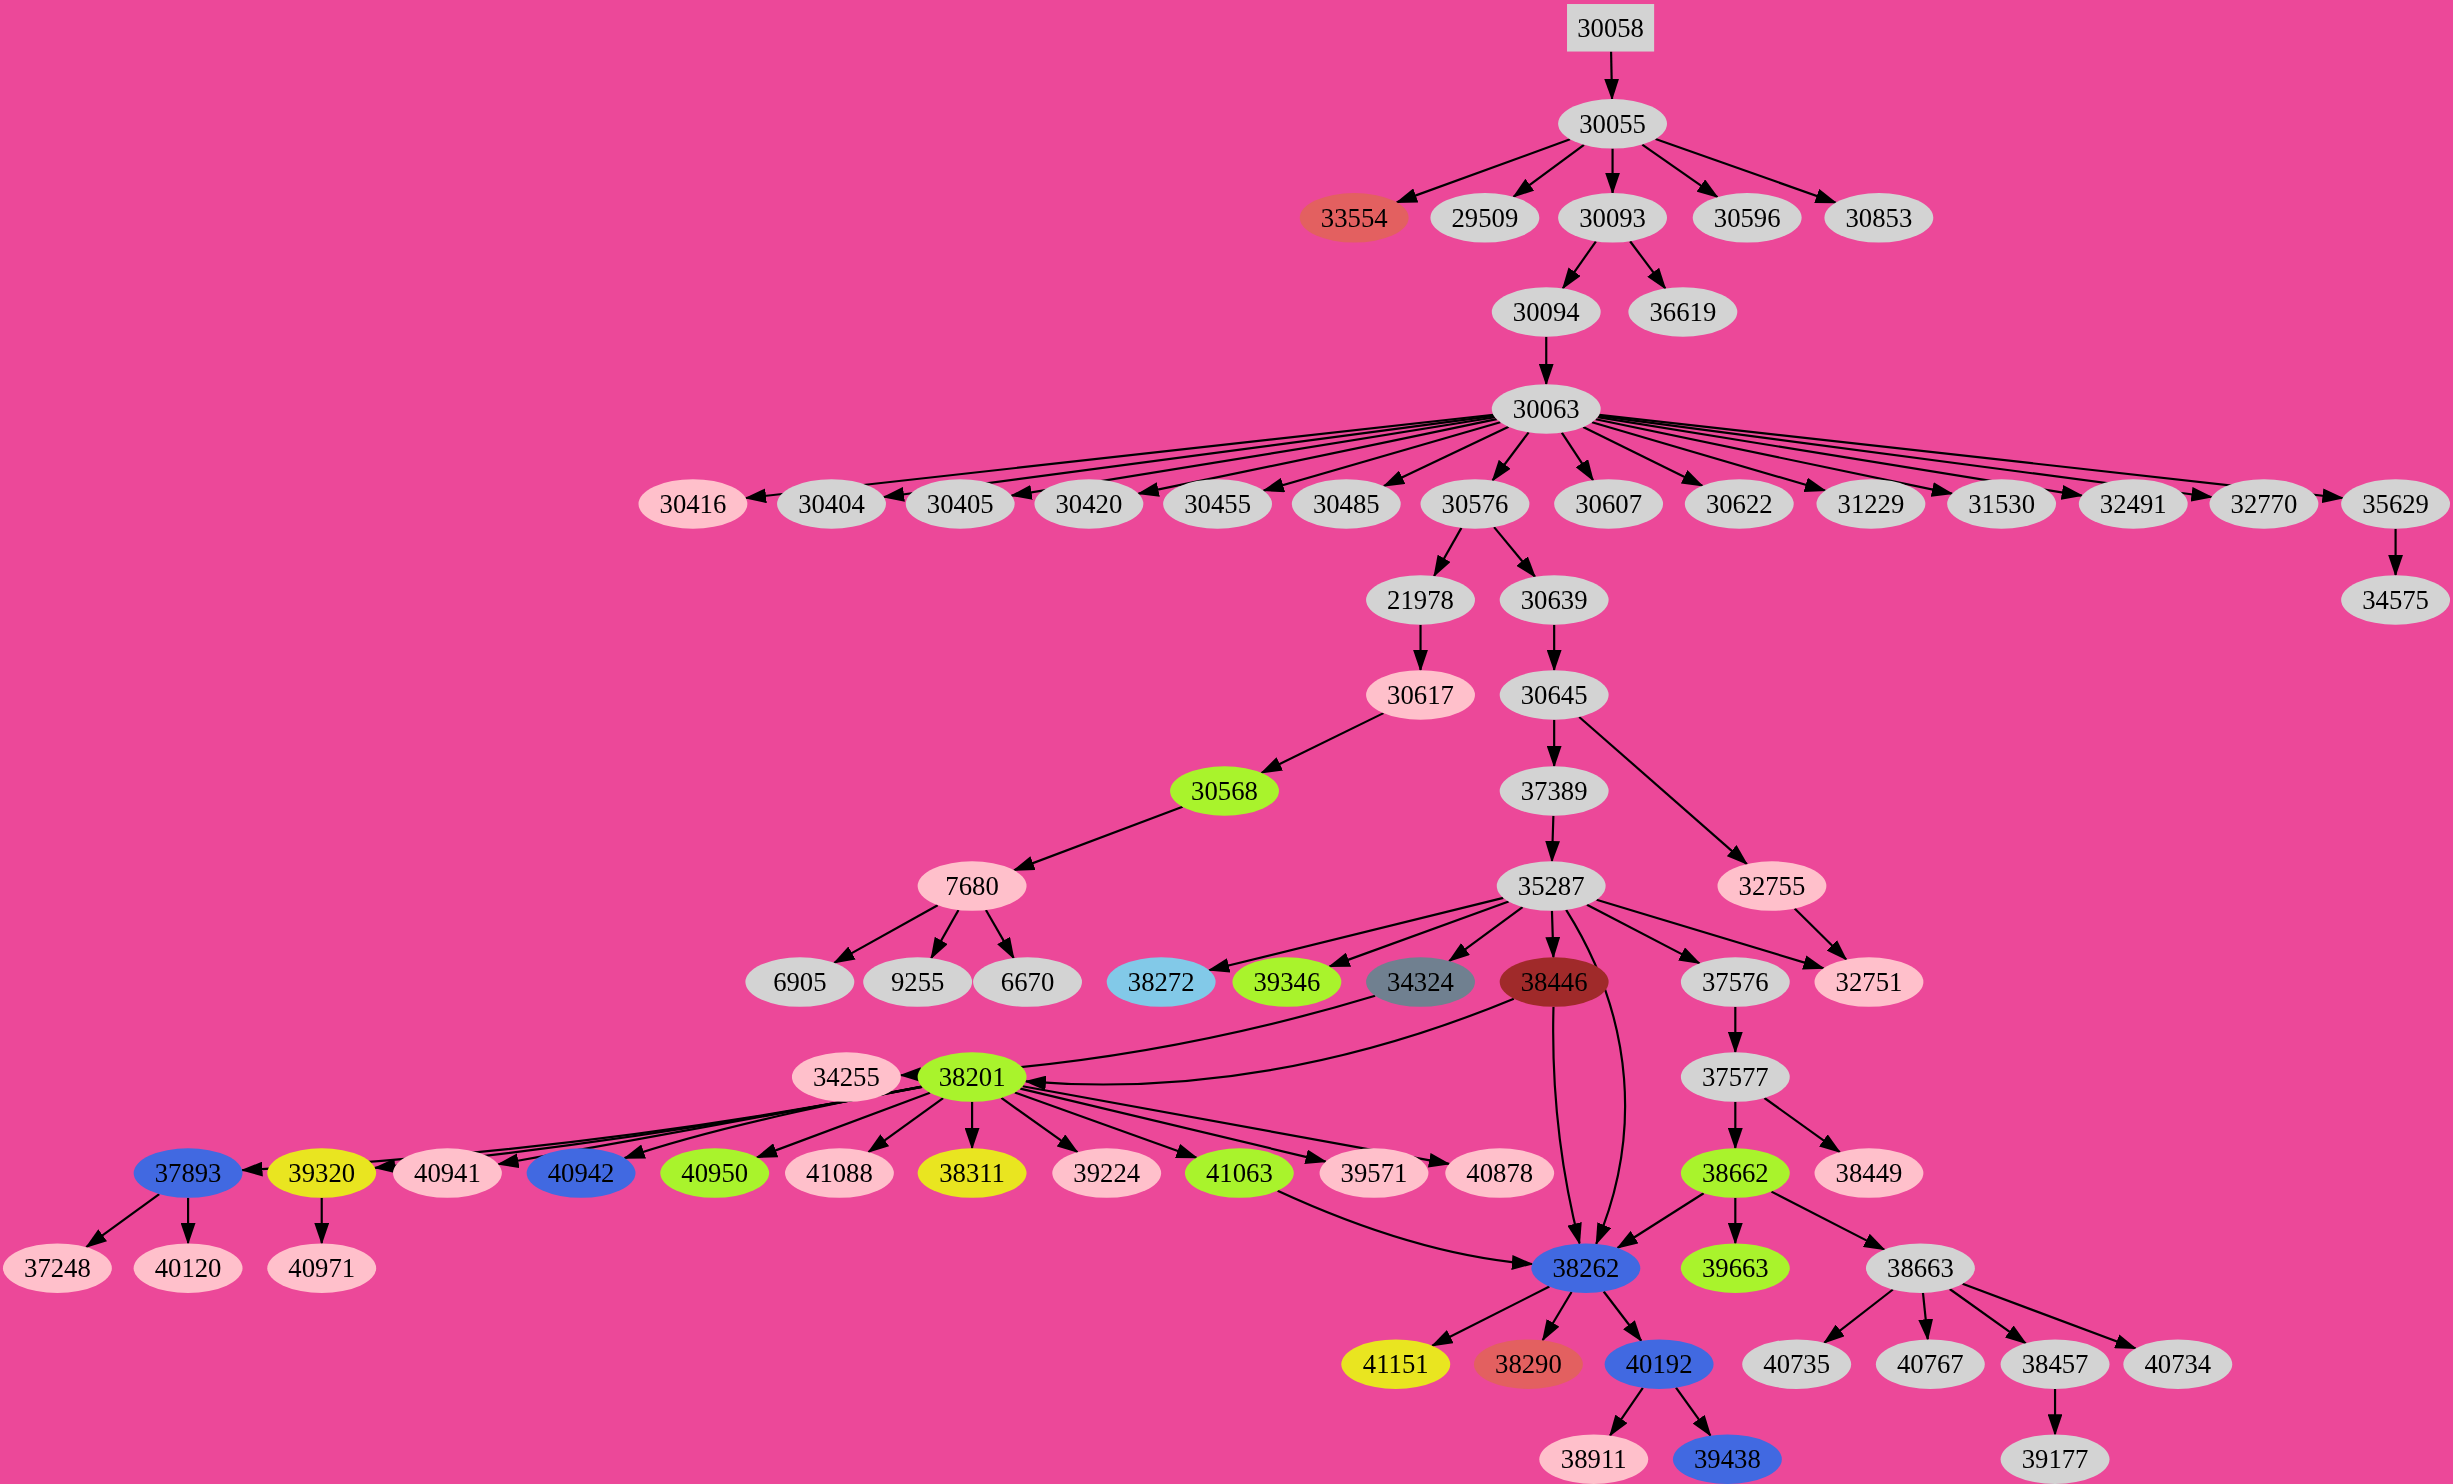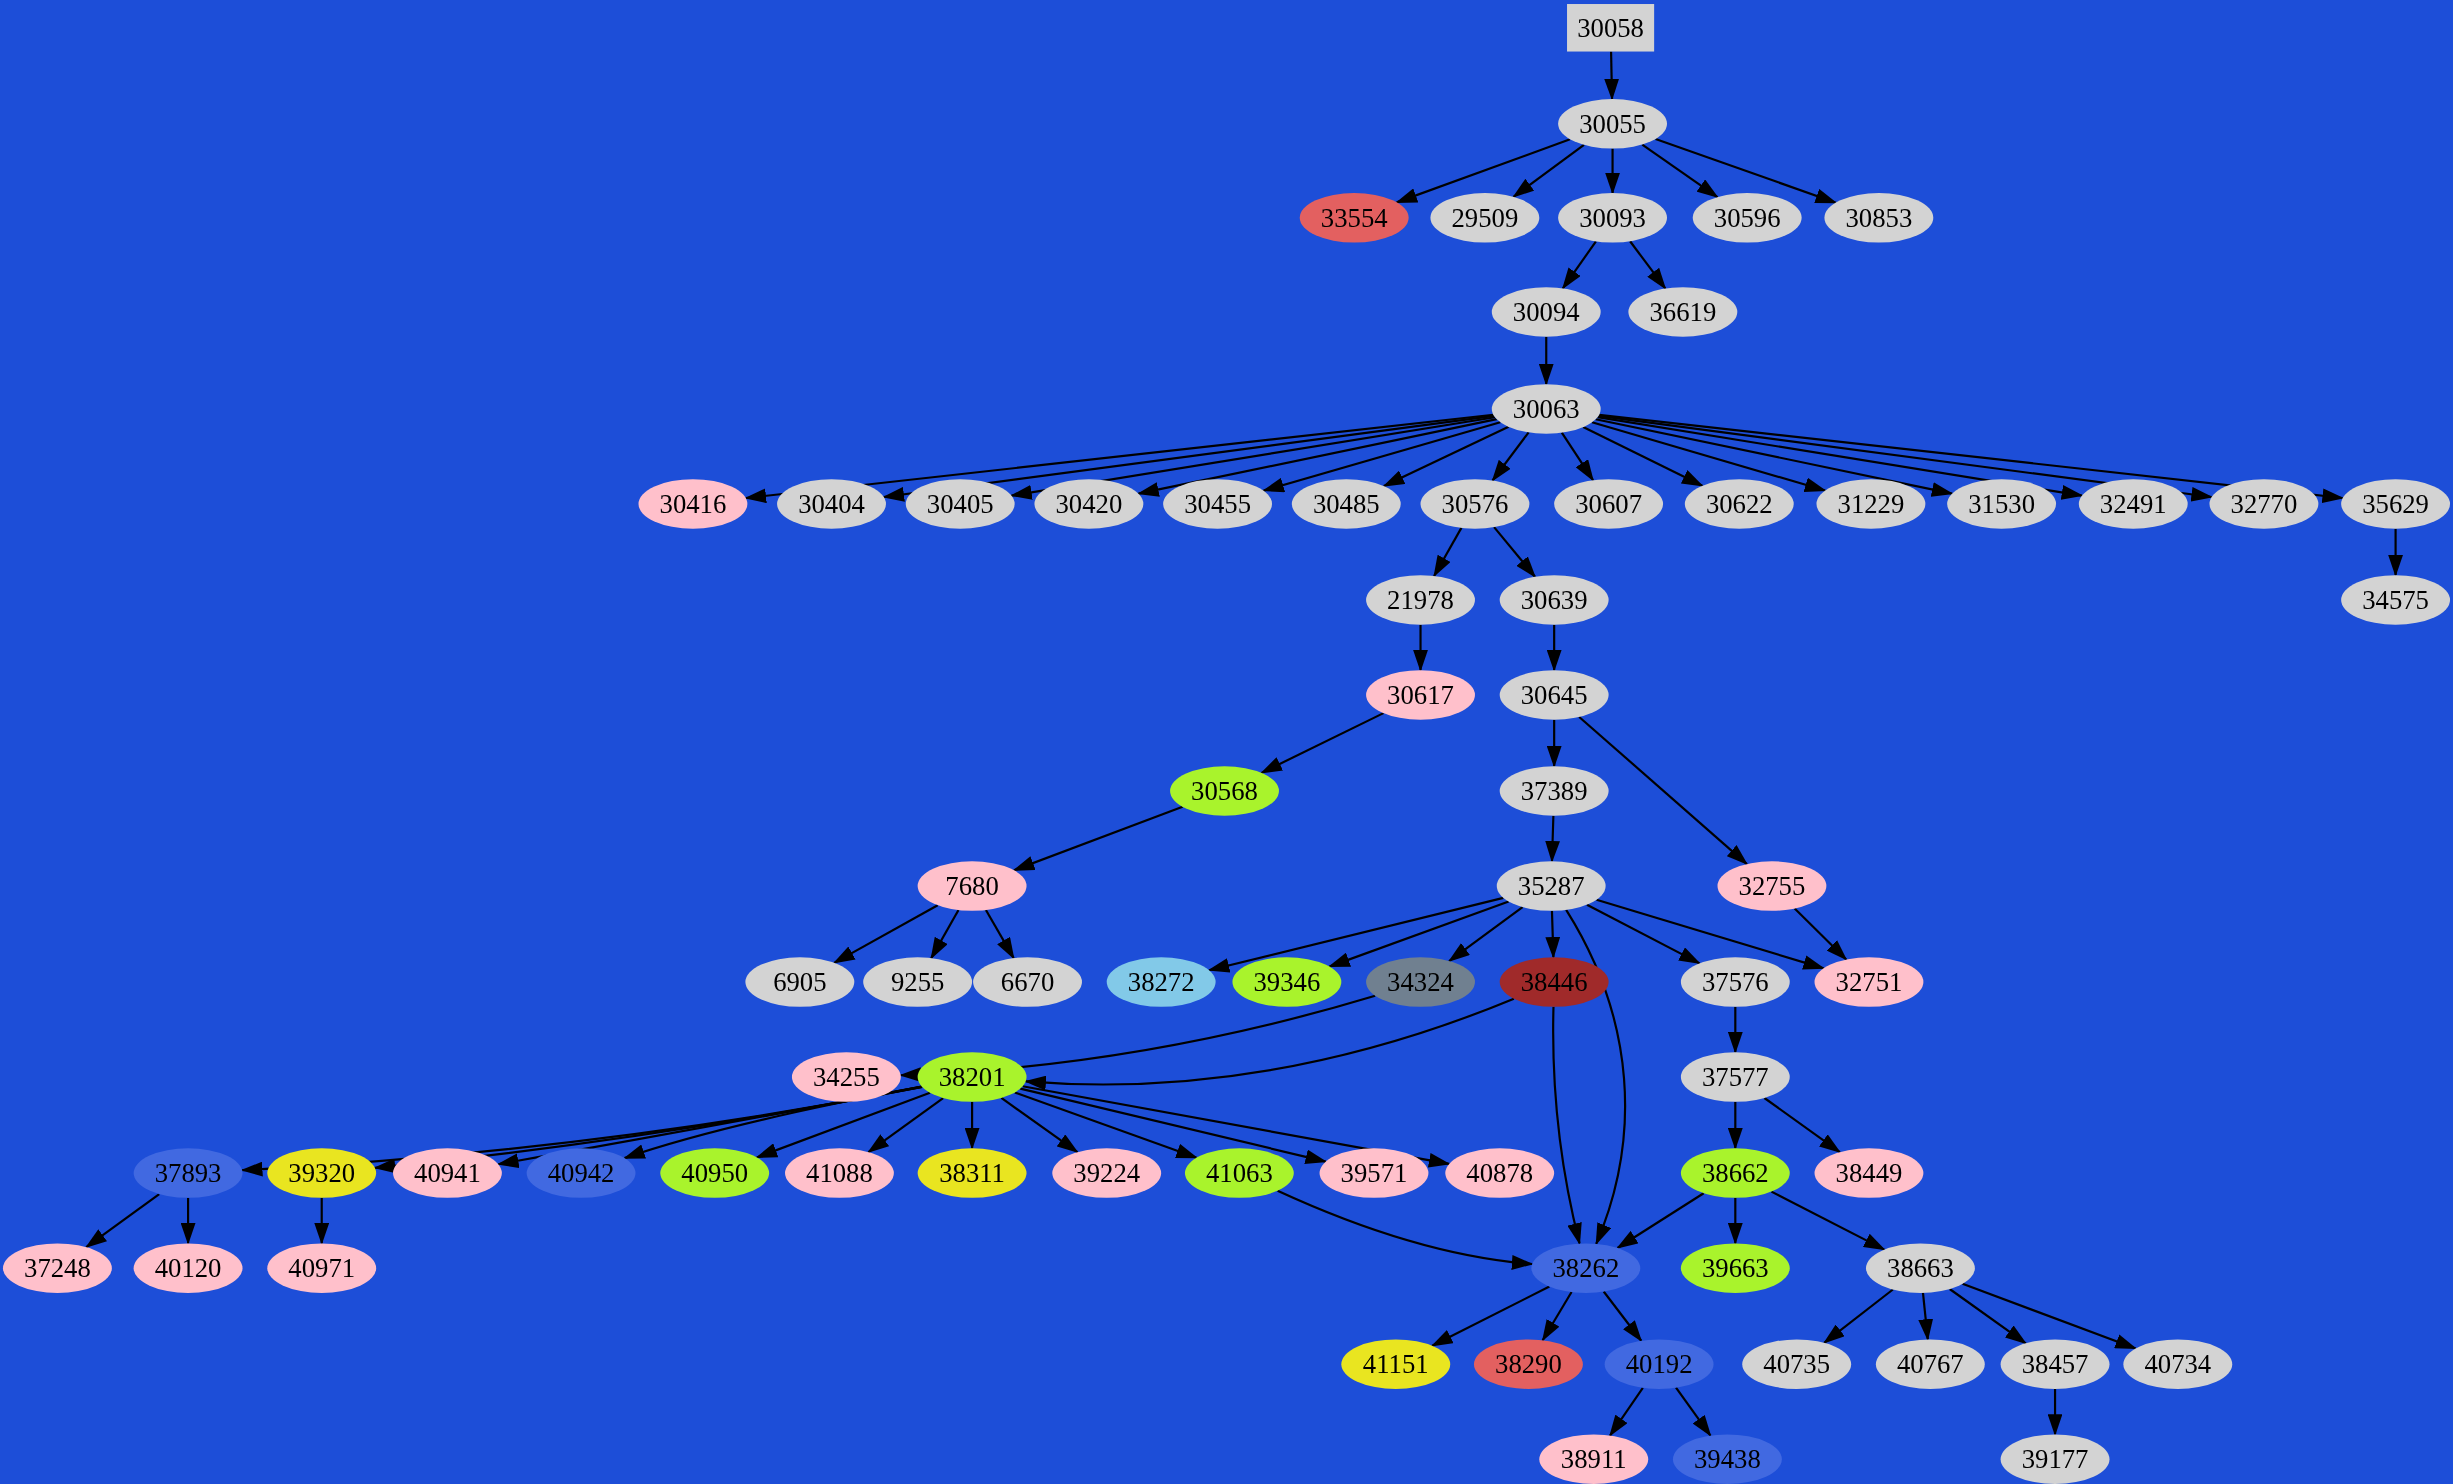--- a/index.html
+++ b/index.html
@@ -1,16 +1,16 @@
 <!DOCTYPE html>
 <html><head>
 <meta charset="utf-8">
 <style>
   html, body { margin: 0; padding: 0; background: #ffffff; }
-  .page { width: 2453px; height: 1484px; position: relative; background: #1d4ed8; }
+  .page { width: 2453px; height: 1484px; position: relative; background: #ec4899; }
   svg { display: block; }
   .node-label {
     font-family: "Liberation Serif", "DejaVu Serif", serif;
     font-size: 27px;
     fill: #000000;
     text-anchor: middle;
   }
   .edge-path { fill: none; stroke: #000000; stroke-width: 2.2; }
   .node-shape { stroke: none; }
 </style>

